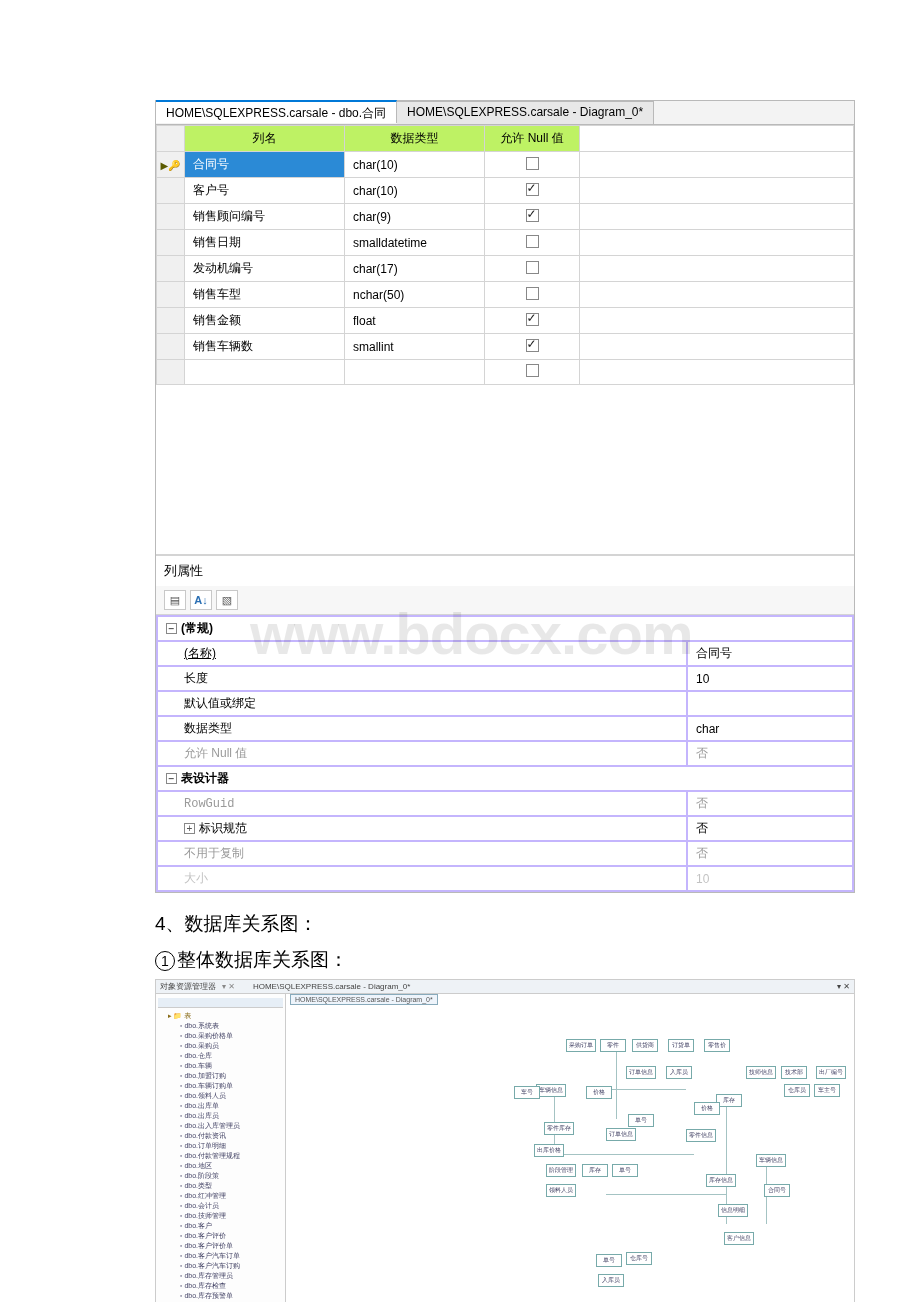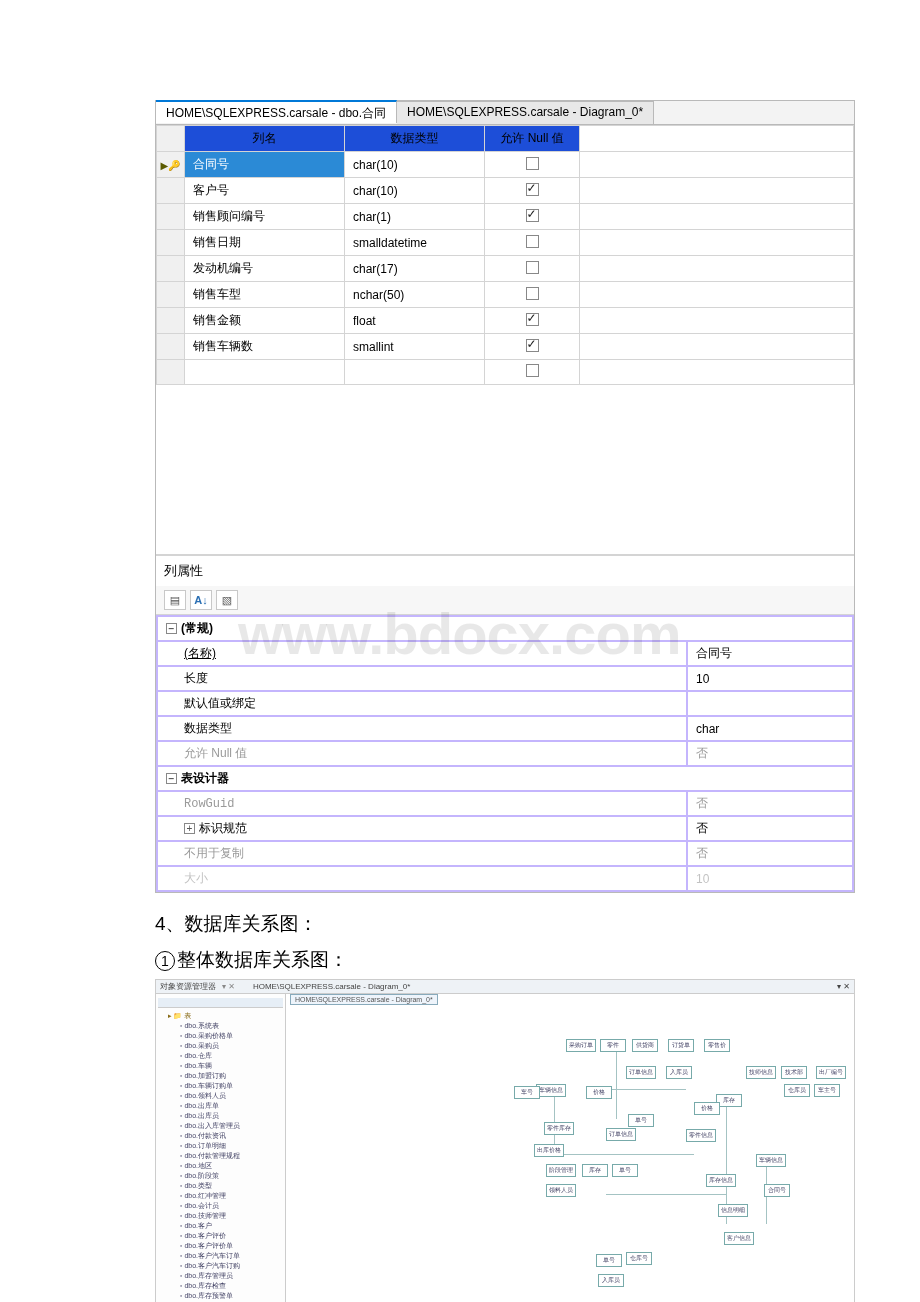--- a/index.html
+++ b/index.html
@@ -49,21 +49,21 @@
   }
   .grid th, .grid td {
     border: 1px solid #d4d4d4;
     padding: 4px 8px;
     text-align: left;
     font-size: 12px;
     font-weight: normal;
     height: 22px;
   }
   .grid th {
-    background: #1d4ed8;
+    background: #bef264;
     text-align: center;
   }
   .grid .rowhead {
     width: 28px;
     background: #f0f0f0;
     text-align: center;
     padding: 0;
   }
   .grid .col-name { width: 160px; }
   .grid .col-type { width: 140px; }
@@ -142,21 +142,21 @@
     border: 1px solid #888;
     line-height: 9px;
     text-align: center;
     font-size: 10px;
     margin-right: 4px;
     color: #555;
   }
   
   .watermark {
     position: absolute;
-    left: 238px;
+    left: 250px;
     top: 600px;
     font-size: 58px;
     font-weight: bold;
     color: rgba(0,0,0,0.09);
     font-family: Arial, sans-serif;
     letter-spacing: -1px;
     pointer-events: none;
     z-index: 5;
   }
   
@@ -281,21 +281,21 @@
           <tr>
             <td class="rowhead"></td>
             <td class="col-name">客户号</td>
             <td class="col-type">char(10)</td>
             <td class="col-null"><span class="chk checked"></span></td>
             <td class="col-rest"></td>
           </tr>
           <tr>
             <td class="rowhead"></td>
             <td class="col-name">销售顾问编号</td>
-            <td class="col-type">char(1)</td>
+            <td class="col-type">char(9)</td>
             <td class="col-null"><span class="chk checked"></span></td>
             <td class="col-rest"></td>
           </tr>
           <tr>
             <td class="rowhead"></td>
             <td class="col-name">销售日期</td>
             <td class="col-type">smalldatetime</td>
             <td class="col-null"><span class="chk"></span></td>
             <td class="col-rest"></td>
           </tr>

